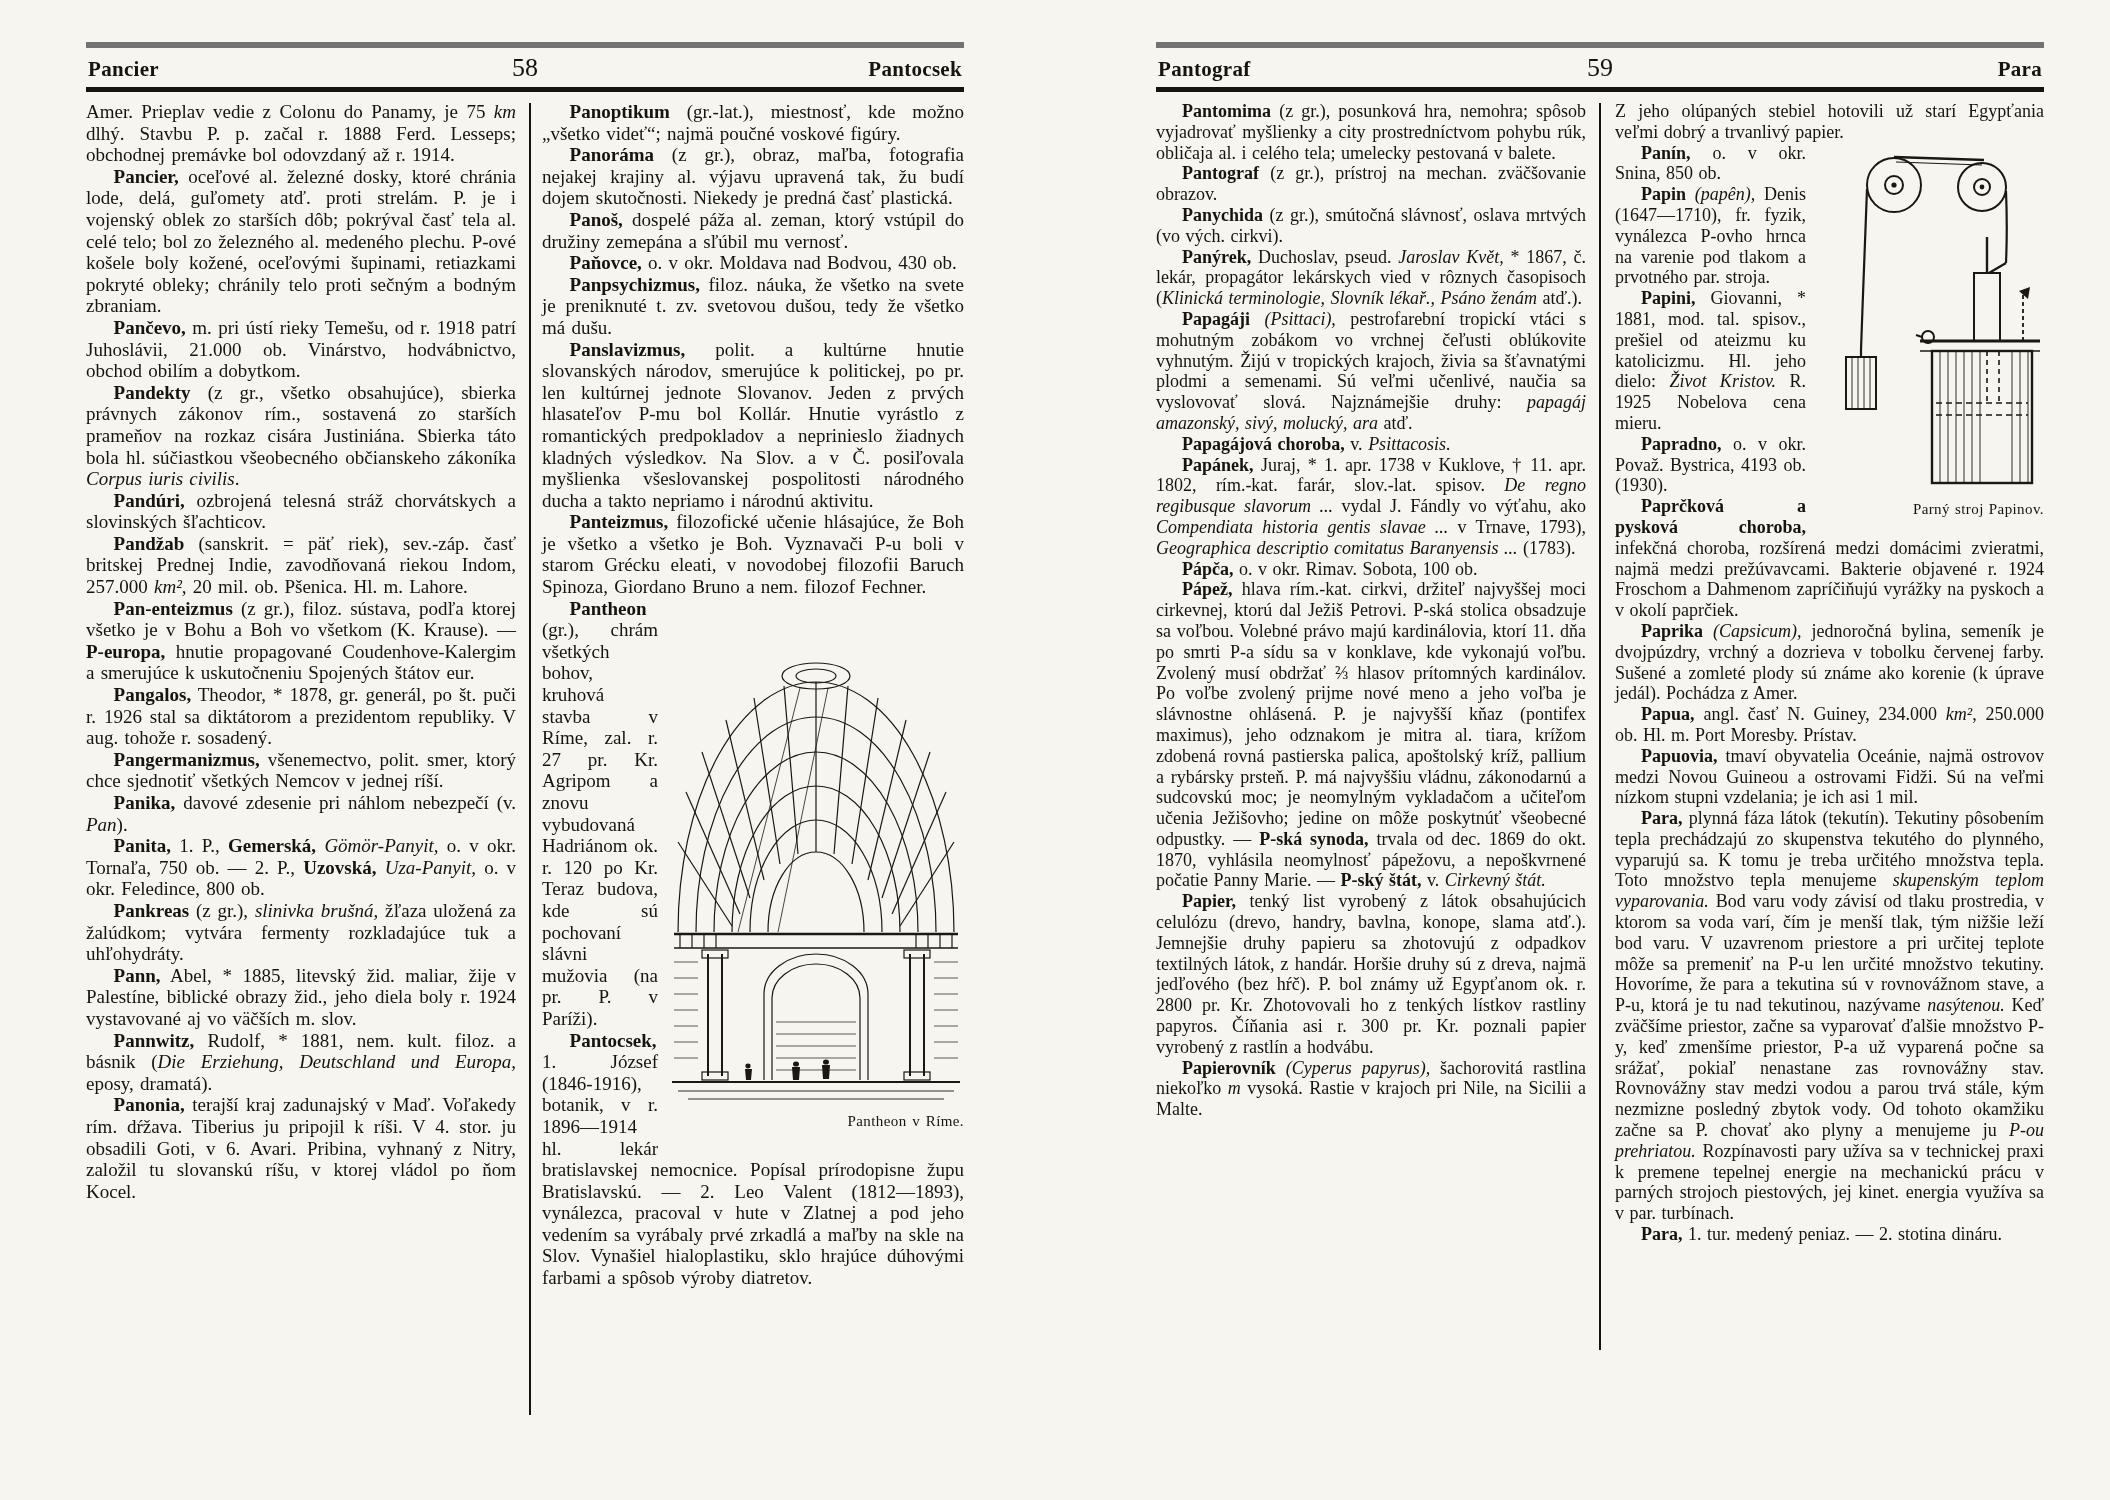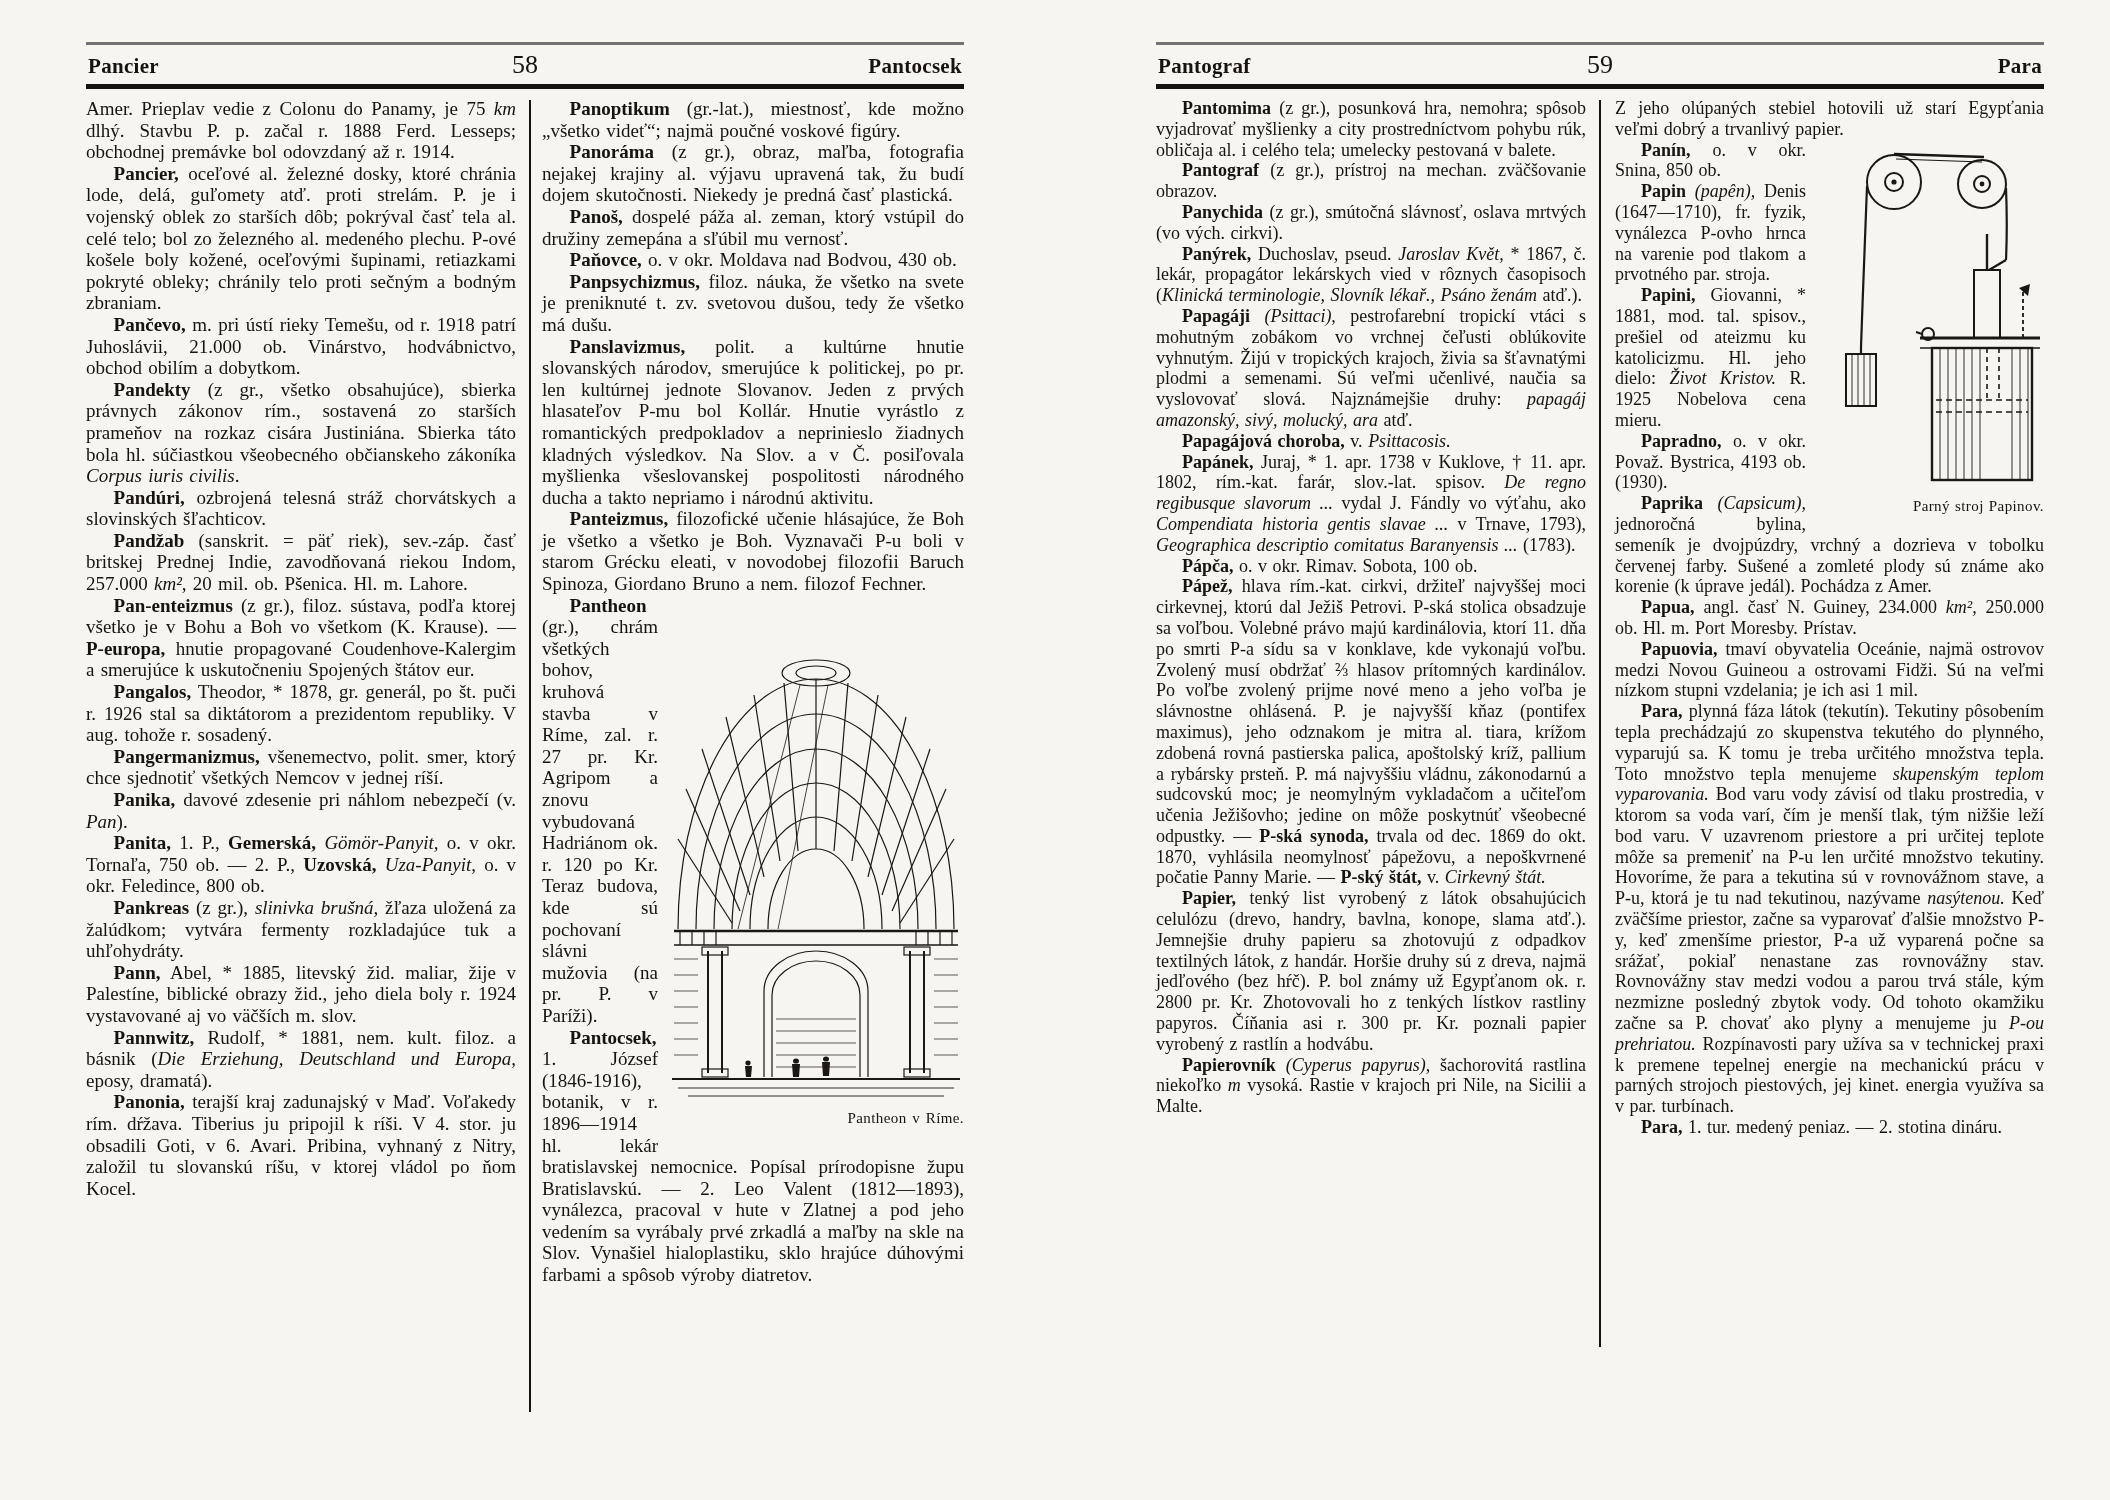--- a/index.html
+++ b/index.html
@@ -5,21 +5,21 @@
   html,body{margin:0;padding:0;}
   body{
     width:2110px;height:1500px;position:relative;overflow:hidden;
     background:#f7f5ef;color:#17130e;
     font-family:"Liberation Serif", "DejaVu Serif", serif;
   }
   .page{position:absolute;top:42px;}
   .page-left{left:86px;width:878px;}
   .page-right{left:1156px;width:888px;}
   .pg-header{
-    border-top:3px solid #737373;border-bottom:5px solid #17130e;
+    border-top:6px solid #737373;border-bottom:5px solid #17130e;
     padding:5px 2px 4px;display:flex;align-items:baseline;
   }
   .catch{font-weight:bold;font-size:21px;width:33%;letter-spacing:.3px;}
   .pgnum{font-size:26px;width:34%;text-align:center;}
   .catch.right{text-align:right;}
   .cols{position:relative;margin-top:9px;}
   .page-left .cols{height:1400px;}
   .page-right .cols{height:1400px;}
   .coldiv{position:absolute;top:2px;width:2px;background:#17130e;left:443px;}
   .page-left .coldiv{height:1312px;}
@@ -260,20 +260,21 @@
             <path d="M203 146 L214 142 L212 154 Z" fill="#1b1712" stroke="none"></path>
           </g>
         </svg>
         <figcaption class="fig-caption">Parný stroj Papinov.</figcaption>
       </figure>
       <div>
           <p class="para"><span class="b">Panín,</span><span> o. v okr. Snina, 850 ob.</span></p>
           <p class="para"><span class="b">Papin </span><span class="i">(papên),</span><span> Denis (1647—1710), fr. fyzik, vynálezca P-ovho hrnca na varenie pod tlakom a prvotného par. stroja.</span></p>
           <p class="para"><span class="b">Papini,</span><span> Giovanni, * 1881, mod. tal. spisov., prešiel od ateizmu ku katolicizmu. Hl. jeho dielo: </span><span class="i">Život Kristov.</span><span> R. 1925 Nobelova cena mieru.</span></p>
           <p class="para"><span class="b">Papradno,</span><span> o. v okr. Považ. Bystrica, 4193 ob. (1930).</span></p>
+          <p class="para"><span class="b">Paprčková a pysková choroba,</span><span> infekčná choroba, rozšírená medzi domácimi zvieratmi, najmä medzi prežúvavcami. Bakterie objavené r. 1924 Froschom a Dahmenom zapríčiňujú vyrážky na pyskoch a v okolí paprčiek.</span></p>
           <p class="para"><span class="b">Paprika </span><span class="i">(Capsicum),</span><span> jednoročná bylina, semeník je dvojpúzdry, vrchný a dozrieva v tobolku červenej farby. Sušené a zomleté plody sú známe ako korenie (k úprave jedál). Pochádza z Amer.</span></p>
           <p class="para"><span class="b">Papua,</span><span> angl. časť N. Guiney, 234.000 </span><span class="i">km²,</span><span> 250.000 ob. Hl. m. Port Moresby. Prístav.</span></p>
           <p class="para"><span class="b">Papuovia,</span><span> tmaví obyvatelia Oceánie, najmä ostrovov medzi Novou Guineou a ostrovami Fidži. Sú na veľmi nízkom stupni vzdelania; je ich asi 1 mil.</span></p>
           <p class="para"><span class="b">Para,</span><span> plynná fáza látok (tekutín). Tekutiny pôsobením tepla prechádzajú zo skupenstva tekutého do plynného, vyparujú sa. K tomu je treba určitého množstva tepla. Toto množstvo tepla menujeme </span><span class="i">skupenským teplom vyparovania.</span><span> Bod varu vody závisí od tlaku prostredia, v ktorom sa voda varí, čím je menší tlak, tým nižšie leží bod varu. V uzavrenom priestore a pri určitej teplote môže sa premeniť na P-u len určité množstvo tekutiny. Hovoríme, že para a tekutina sú v rovnovážnom stave, a P-u, ktorá je tu nad tekutinou, nazývame </span><span class="i">nasýtenou.</span><span> Keď zväčšíme priestor, začne sa vyparovať ďalšie množstvo P-y, keď zmenšíme priestor, P-a už vyparená počne sa srážať, pokiaľ nenastane zas rovnovážny stav. Rovnovážny stav medzi vodou a parou trvá stále, kým nezmizne posledný zbytok vody. Od tohoto okamžiku začne sa P. chovať ako plyny a menujeme ju </span><span class="i">P-ou prehriatou.</span><span> Rozpínavosti pary užíva sa v technickej praxi k premene tepelnej energie na mechanickú prácu v parných strojoch piestových, jej kinet. energia využíva sa v par. turbínach.</span></p>
           <p class="para"><span class="b">Para,</span><span> 1. tur. medený peniaz. — 2. stotina dináru.</span></p>
         </div>
     </div>
   </div>
 </div>
 

